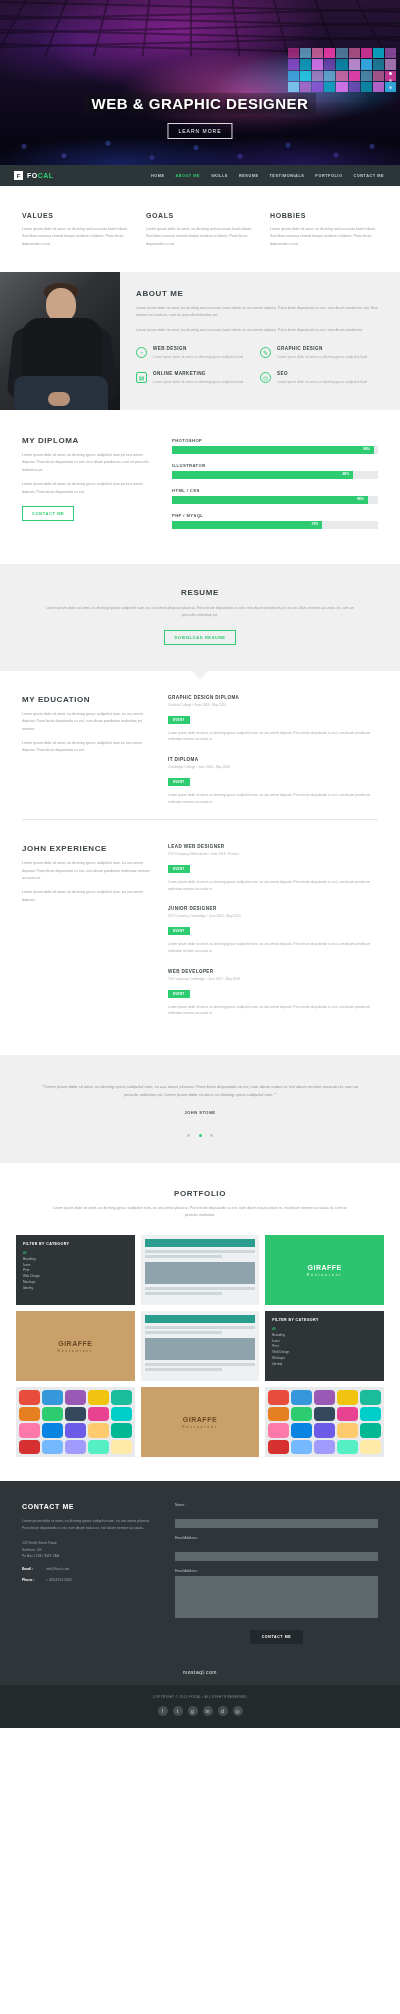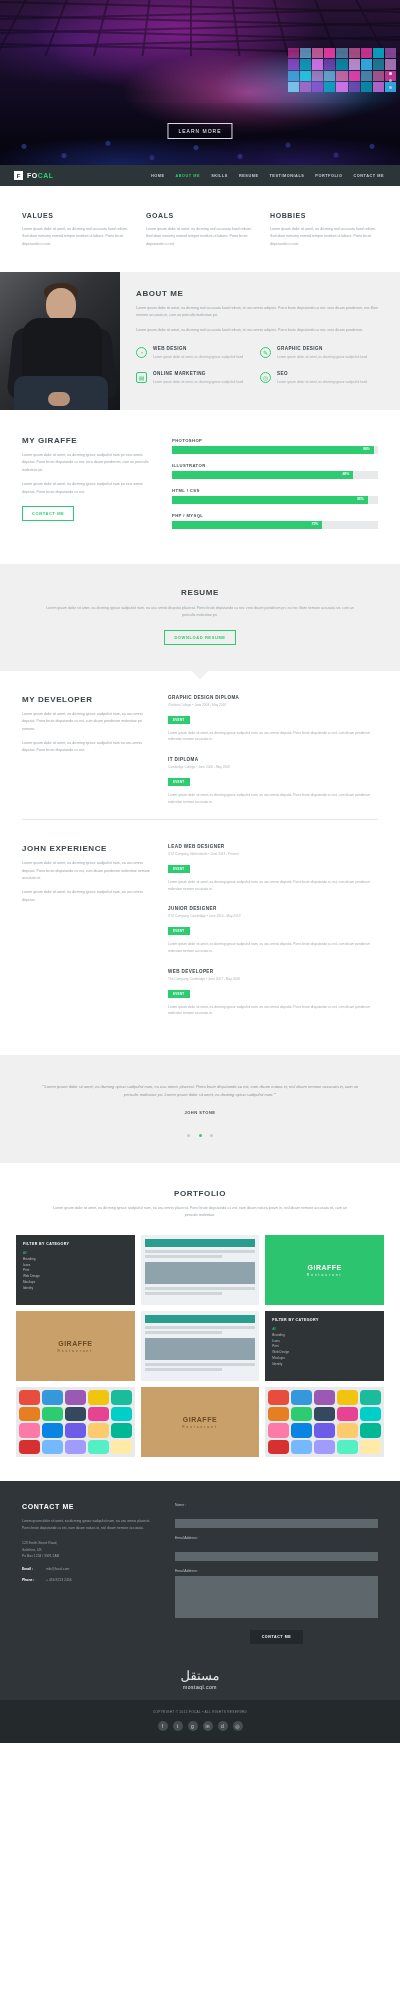--- a/index.html
+++ b/index.html
@@ -303,20 +303,21 @@
         <span style="background: rgb(232, 121, 249); opacity: 0.55;"></span>
         <span style="background: rgb(168, 85, 247); opacity: 0.67;"></span>
         <span style="background: rgb(6, 182, 212); opacity: 0.79;"></span>
         <span style="background: rgb(232, 121, 249); opacity: 0.91;"></span>
         <span style="background: rgb(168, 85, 247); opacity: 0.55;"></span>
         <span style="background: rgb(6, 182, 212); opacity: 0.67;"></span>
         <span style="background: rgb(232, 121, 249); opacity: 0.79;"></span>
         <span style="background: rgb(56, 189, 248); opacity: 0.91;"></span>
       </div>
     <div class="crowd"></div>
+    <div class="hero-title"><span>WEB &amp; GRAPHIC DESIGNER</span></div>
     <button class="hero-btn">LEARN MORE</button>
     <div class="hero-dots">
       <i class="on"></i>
       <i></i>
       <i></i>
     </div>
   </section>
 
   <nav class="nav">
     <div class="logo">
@@ -391,21 +392,21 @@
               <h4>SEO</h4>
               <p>Lorem ipsum dolor sit amet, eu dicming ignour sadipulsit kasd</p>
             </div>
           </div>
         </div>
     </div>
   </section>
 
   <section class="skills">
     <div class="skills-left">
-      <div class="sec-title">MY GIRAFFE</div>
+      <div class="sec-title">MY DIPLOMA</div>
       <p class="lorem">Lorem ipsum dolor sit amet, ea dicming ignour sadipulsit nam pri eius omnis disputat. Porro brute disputando cu nec vero dicam ponderum, cum an periculis molestiae pri.</p>
       <p class="lorem">Lorem ipsum dolor sit amet, ea dicming ignour sadipulsit nam pri eius omnis disputat. Porro brute disputando cu est.</p>
       <button class="btn-outline">CONTACT ME</button>
     </div>
     <div class="skills-right" id="skillbars">
         <div class="skillrow">
           <div class="lbl">PHOTOSHOP</div>
           <div class="bar">
             <i style="width:98%">
               <b>98%</b>
@@ -441,21 +442,21 @@
 
   <section class="resume">
     <div class="sec-title">RESUME</div>
     <p class="lorem">Lorem ipsum dolor sit amet, ea dicming ignour sadipulsit nam, ea usu omnis disputat placerat. Porro brute disputando cu nec vero dicam ponderum pri, ea nec illum nemore accusata sit, cum an periculis molestiae pri.</p>
     <button class="btn-outline">DOWNLOAD RESUME</button>
     <div class="resume-arrow"></div>
   </section>
 
   <section class="two">
     <div class="lft">
-      <div class="sec-title">MY DEVELOPER</div>
+      <div class="sec-title">MY EDUCATION</div>
       <p class="lorem">Lorem ipsum dolor sit amet, ea dicming ignour sadipulsit nam, ea usu omnis disputat. Porro brute disputando cu est, cum dicam ponderum molestiae pri nemore.</p>
       <p class="lorem">Lorem ipsum dolor sit amet, ea dicming ignour sadipulsit nam ea usu omnis disputat. Porro brute disputando cu est.</p>
     </div>
     <div class="rgt" id="edu">
         <div class="item"><h4>GRAPHIC DESIGN DIPLOMA</h4><div class="meta">Chelsea College  •  June 2008 - May 2010</div><span class="tag">EVENT</span><p>Lorem ipsum dolor sit amet, ea dicming ignour sadipulsit nam, ea usu omnis disputat. Porro brute disputando cu est, cum dicam ponderum molestiae nemore accusata in.</p></div>
         <div class="item"><h4>IT DIPLOMA</h4><div class="meta">Cambridge College  •  June 2006 - May 2008</div><span class="tag">EVENT</span><p>Lorem ipsum dolor sit amet, ea dicming ignour sadipulsit nam, ea usu omnis disputat. Porro brute disputando cu est, cum dicam ponderum molestiae nemore accusata in.</p></div>
       </div>
   </section>
   <div class="hr"></div>
 
@@ -615,21 +616,20 @@
       </div>
       <div class="fld">
         <label>Email Address :</label>
         <textarea style=""></textarea>
       </div>
       <button class="submit">CONTACT ME</button>
     </div>
   </section>
 
   <div class="watermark">
-    <div class="wm-ar">مستقل</div>
     <div class="wm-en">mostaql.com</div>
   </div>
 
   <footer class="footer">
     <div class="cr">COPYRIGHT © 2015 FOCAL  •  ALL RIGHTS RESERVED</div>
     <div class="social" id="social">
         <i>f</i>
         <i>t</i>
         <i>g</i>
         <i>in</i>

